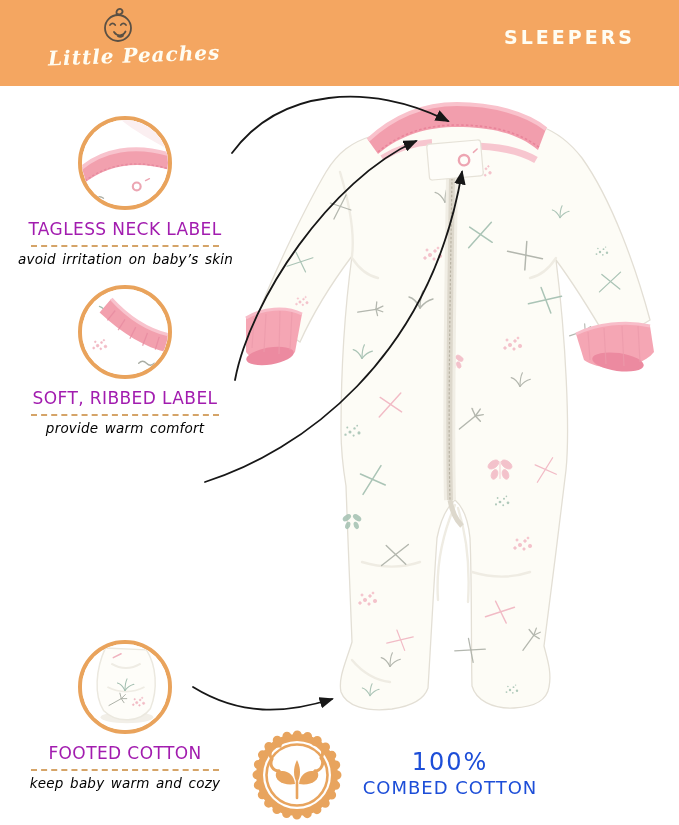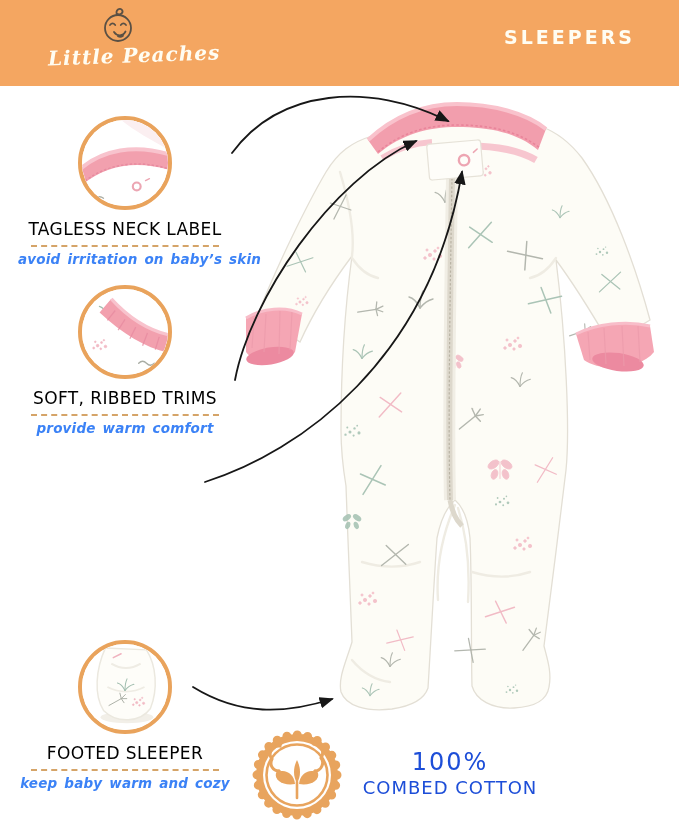--- a/index.html
+++ b/index.html
@@ -15,24 +15,24 @@
               transform:rotate(-2deg);white-space:nowrap;}
   #page-title{position:absolute;right:44px;top:26px;color:#FFFDF2;font-size:19px;
               font-weight:bold;letter-spacing:3px;}
 
   
   .feature{position:absolute;left:18px;width:214px;z-index:4;}
   .feature-circle{width:86px;height:86px;border:4px solid #E9A35C;border-radius:50%;
                   margin:0 auto;overflow:hidden;background:#ffffff;}
   .feature-circle svg{display:block;}
   .feature-title{margin-top:9px;font-size:17px;font-weight:500;text-align:center;
-                 color:#000000;letter-spacing:0.4px;white-space:nowrap;}
+                 color:#a21caf;letter-spacing:0.4px;white-space:nowrap;}
   .feature-divider{width:188px;margin:6px auto 4px;border-top:2px dashed #D5A468;height:0;}
-  .feature-subtitle{font-style:italic;font-size:13.5px;text-align:center;color:#3b82f6;
-                    white-space:nowrap;letter-spacing:0.2px;word-spacing:2px;font-weight:bold;}
+  .feature-subtitle{font-style:italic;font-size:13.5px;text-align:center;color:#000000;
+                    white-space:nowrap;letter-spacing:0.2px;word-spacing:2px;}
   #feature-1{top:116px;} #feature-2{top:285px;} #feature-3{top:458px;} #feature-4{top:640px;}
 
   
   #scene{position:absolute;left:0;top:0;width:679px;height:825px;z-index:1;}
 
   
   #badge{position:absolute;left:248px;top:726px;width:98px;height:98px;z-index:4;}
   #badge-text{position:absolute;left:352px;top:748px;width:196px;text-align:center;
               color:#1d4ed8;z-index:4;line-height:1.2;}
   #badge-line1{font-size:24px;letter-spacing:2px;}
@@ -270,41 +270,41 @@
         <path d="M 30,10 C 50,32 72,44 94,48" stroke="#F8C3CD" stroke-width="3.4" fill="none"></path>
         <g stroke="#E78BA0" stroke-width="1.3" opacity="0.8">
           <path d="M 34,22 L 26,32"></path>
             <path d="M 44,31 L 37,42"></path>
             <path d="M 55,39 L 49,51"></path>
           <path d="M 67,45 L 62,58"></path>
             <path d="M 79,49 L 75,62"></path>
         </g>
       </svg>
     </div>
-    <div class="feature-title">SOFT, RIBBED TRIMS</div>
+    <div class="feature-title">SOFT, RIBBED LABEL</div>
     <div class="feature-divider"></div>
     <div class="feature-subtitle">provide warm comfort</div>
   </div>
 
 
   <div class="feature" id="feature-4">
     <div class="feature-circle">
       <svg width="86" height="86" viewBox="0 0 88 88">
         <rect width="88" height="88" fill="#ffffff"></rect>
         <ellipse cx="46" cy="75" rx="27" ry="6" fill="#F2EFE8"></ellipse>
         <path d="M 24,4 C 14,26 12,52 22,68 C 36,82 60,80 70,66 C 78,46 76,22 66,6 Z" fill="#FEFDF9" stroke="#EBE8DF" stroke-width="1.5"></path>
         <path d="M 30,20 C 40,26 50,26 60,20" stroke="#EFECE4" stroke-width="2" fill="none"></path>
         <path d="M 26,44 C 38,50 52,50 64,44" stroke="#EFECE4" stroke-width="2" fill="none"></path>
         <path d="M 32,14 l 8,-4" class="mk-pink"></path>
         <use href="#sym-grass" class="mk-teal" transform="translate(44,42) scale(0.7)"></use>
         <use href="#sym-dots" class="mf-pink" transform="translate(56,60) scale(0.7)"></use>
         <use href="#sym-dand" class="mk-gray" transform="translate(36,58) scale(0.7)"></use>
       </svg>
     </div>
-    <div class="feature-title">FOOTED SLEEPER</div>
+    <div class="feature-title">FOOTED COTTON</div>
     <div class="feature-divider"></div>
     <div class="feature-subtitle">keep baby warm and cozy</div>
   </div>
 
   <svg id="badge" viewBox="0 0 98 98">
     <circle cx="49" cy="49" r="40" fill="none" stroke="#E8A45E" stroke-width="9" stroke-dasharray="0 10.47" stroke-linecap="round"></circle>
     <circle cx="49" cy="49" r="41" fill="#E8A45E"></circle>
     <circle cx="49" cy="49" r="34" fill="#ffffff"></circle>
     <circle cx="49" cy="49" r="30.5" fill="none" stroke="#E8A45E" stroke-width="2.6"></circle>
     <g>

